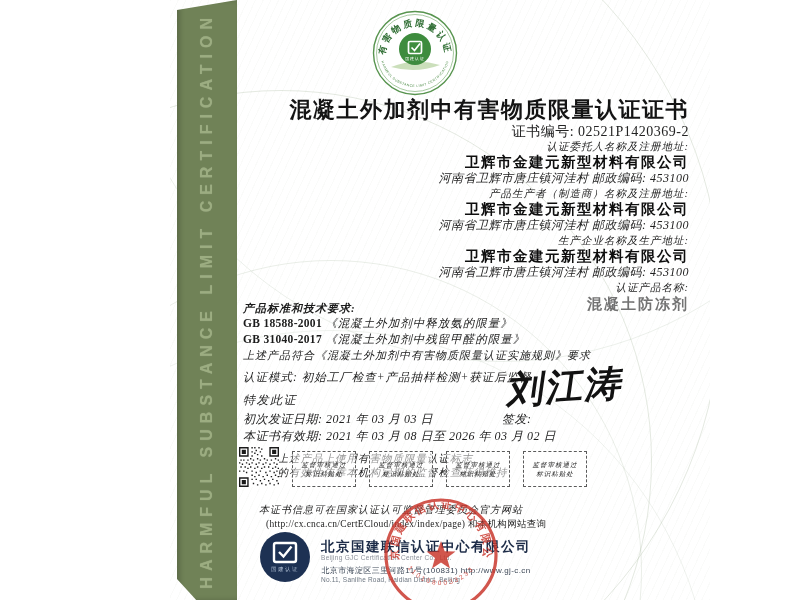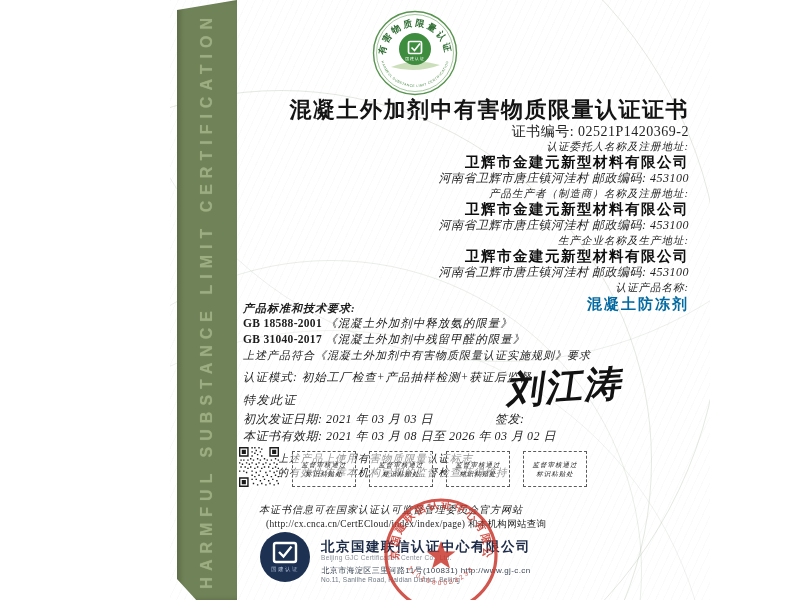--- a/index.html
+++ b/index.html
@@ -24,32 +24,32 @@
              text-shadow:0 0 1px rgba(255,255,255,.25);}
   
   .emblem{position:absolute;left:372px;top:10px;}
   
   .center-col{position:absolute;left:237px;top:97px;width:424px;text-align:right;color:#161616;margin-left:28px;}
   .title{font-weight:700;font-size:22px;line-height:25px;letter-spacing:1.5px;color:#141414;}
   .certno{margin-top:4px;font-family:"Liberation Serif",serif;font-size:14px;line-height:12px;letter-spacing:.5px;color:#232323;padding-left:44px;}
   .sec-label{margin-top:3px;font-family:"Liberation Serif",serif;font-style:italic;font-size:10.5px;line-height:12px;letter-spacing:1px;color:#1f1f1f;}
   .sec-name{font-weight:700;font-size:14.5px;line-height:16px;letter-spacing:1.5px;color:#0e0e0e;margin-top:1px;}
   .sec-addr{font-family:"Liberation Serif",serif;font-style:italic;font-size:12px;line-height:14px;letter-spacing:.5px;color:#1f1f1f;margin-top:1px;}
-  .prod-name{font-weight:700;font-size:15px;line-height:17px;letter-spacing:2px;margin-top:1px;color:#0369a1;}
+  .prod-name{font-weight:700;font-size:15px;line-height:17px;letter-spacing:2px;margin-top:1px;color:#737373;}
   
   .left-col{position:absolute;left:243px;top:301px;width:430px;text-align:left;color:#1c1c1c;
             font-family:"Liberation Serif",serif;}
   .std-label{font-style:italic;font-weight:700;font-size:11px;line-height:14px;letter-spacing:1px;}
   .gb-line{font-size:11.5px;line-height:16px;letter-spacing:.3px;}
   .gb-code{font-weight:700;font-family:"Liberation Serif",serif;}
   .gb-title{font-style:italic;letter-spacing:1px;}
   .conform{font-style:italic;font-size:11px;line-height:16px;letter-spacing:1px;}
   .mode{margin-top:6px;font-style:italic;font-size:11.5px;line-height:16px;letter-spacing:1px;}
   .declare{margin-top:7px;font-style:italic;font-size:12px;line-height:16px;letter-spacing:1.5px;}
-  .dates-row{margin-top:3px;display:flex;align-items:baseline;font-style:italic;font-size:12px;line-height:17px;letter-spacing:.5px;}
+  .dates-row{margin-top:3px;display:flex;align-items:baseline;font-style:italic;font-size:12px;line-height:17px;letter-spacing:.5px;gap:7px;}
   .dates-first{width:252px;}
   .validity{font-style:italic;font-size:12px;line-height:17px;letter-spacing:.5px;}
   .marks1{margin-top:7px;font-style:italic;font-size:10.5px;line-height:14px;letter-spacing:1px;}
   .marks2{font-style:italic;font-size:10.5px;line-height:14px;letter-spacing:1px;}
   .signature{position:absolute;left:508px;top:362px;font-family:"Liberation Serif",serif;
              font-weight:700;font-size:37px;color:#121212;transform:rotate(-4deg) skewX(-12deg);
              letter-spacing:2px;white-space:nowrap;}
   
   .qr-row{position:absolute;left:239px;top:447px;display:flex;gap:13px;align-items:flex-start;}
   .mark-box{margin-top:4px;width:62px;height:34px;border:1px dashed #5a5a5a;display:flex;flex-direction:column;

